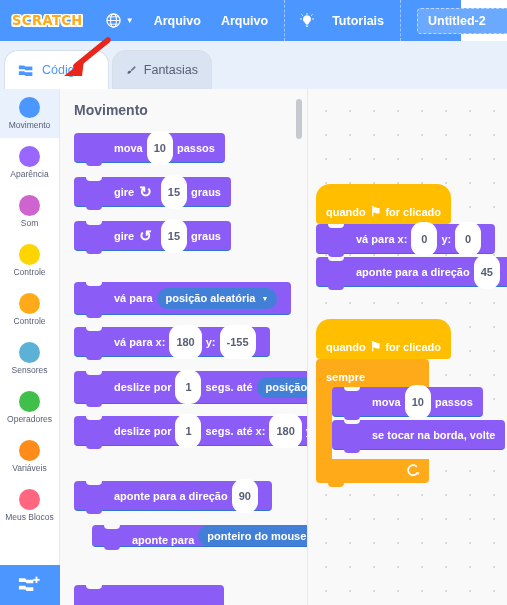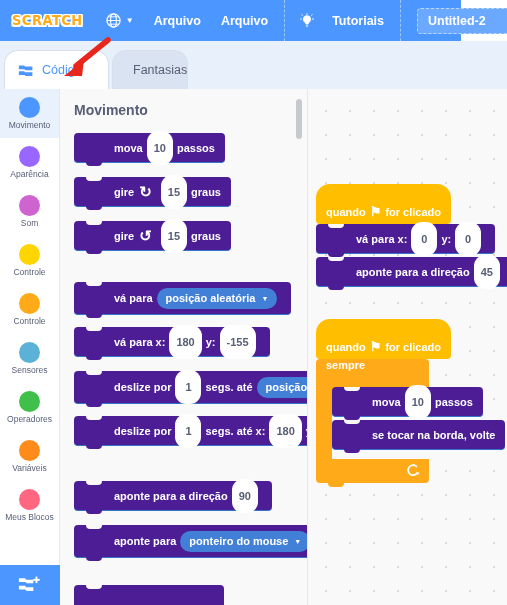--- a/index.html
+++ b/index.html
@@ -54,21 +54,21 @@
   .tab {
     position: absolute; top: 9px; height: 39px;
     border-radius: 14px 14px 0 0;
     display: flex; align-items: center; gap: 7px;
     padding: 0 13px;
     font-size: 12.5px;
     border: 1px solid #D7E0EA; border-bottom: none;
   }
   .tab.active { background: #fff; color: #4C97FF; left: 4px; width: 105px; z-index: 3; }
   .tab.inactive { background: #D9E3F2; color: #575E75; z-index: 2; }
-  .tab-fantasias { left: 112px; width: 76px; }
+  .tab-fantasias { left: 112px; width: 100px; }
   .tab-sons { left: 218px; width: 80px; }
 
   
   .body-area {
     position: absolute; top: 89px; left: 0; width: 507px; height: 516px;
     background: #fff;
   }
 
   
   .cat-sidebar {
@@ -113,21 +113,21 @@
   }
 
   
   .blk {
     position: absolute;
     display: flex; align-items: center;
     color: #fff; font-size: 11px; font-weight: bold;
     padding: 0 10px; height: 30px;
     white-space: nowrap;
   }
-  .blk.motion   { background: #4c1d95; border-bottom: 1px solid #3373CC; padding-left: 40px; }
+  .blk.motion   { background: #8b5cf6; border-bottom: 1px solid #3373CC; padding-left: 40px; }
   .blk.events   { background: #FFBF00; }
   
   .stack { border-radius: 4px; }
   .stack::after {
     content: ""; position: absolute; left: 12px; bottom: -4px;
     width: 16px; height: 5px; border-radius: 0 0 4px 4px;
     background: inherit;
   }
   .stack::before {
     content: ""; position: absolute; left: 12px; top: 0;
@@ -159,21 +159,21 @@
   .ddown {
     background: #4280D7; color: #fff;
     border-radius: 12px; height: 21px;
     display: inline-flex; align-items: center; gap: 6px;
     padding: 0 9px; margin: 0 4px; font-size: 11px; font-weight: bold;
   }
   .caret { font-size: 7px; line-height: 1; }
 
   
   .cblk-top {
-    position: absolute; display: flex; 
+    position: absolute; display: flex; align-items: center;
     background: #FFAB19; color: #fff; font-size: 11px; font-weight: bold;
     padding: 0 10px; height: 36px; border-radius: 4px 4px 0 0;
   }
   .cblk-arm {
     position: absolute; background: #FFAB19; width: 16px;
   }
   .cblk-bot {
     position: absolute; background: #FFAB19; height: 24px;
     border-radius: 0 0 4px 4px;
     display: flex; align-items: center; justify-content: flex-end;
@@ -366,21 +366,21 @@
           <span class="inp">180</span>
           <span>y:</span>
           <span class="inp">-155</span>
         </div>
 
         <div class="blk motion stack" style="top:348px;left:14px;">
           <span>aponte para a direção</span>
           <span class="inp">90</span>
         </div>
 
-        <div class="blk motion stack" style="top:392px;left:14px;height:33px;">
+        <div class="blk motion stack" style="top:392px;left:32px;height:22px;align-items:flex-end;">
           <span>aponte para</span>
           <span class="ddown">
             <span>ponteiro do mouse</span>
             <span class="caret">▼</span>
           </span>
         </div>
 
         <div class="blk motion stack" style="top:452px;left:14px;width:150px;height:30px;"></div>
 
       </div>

